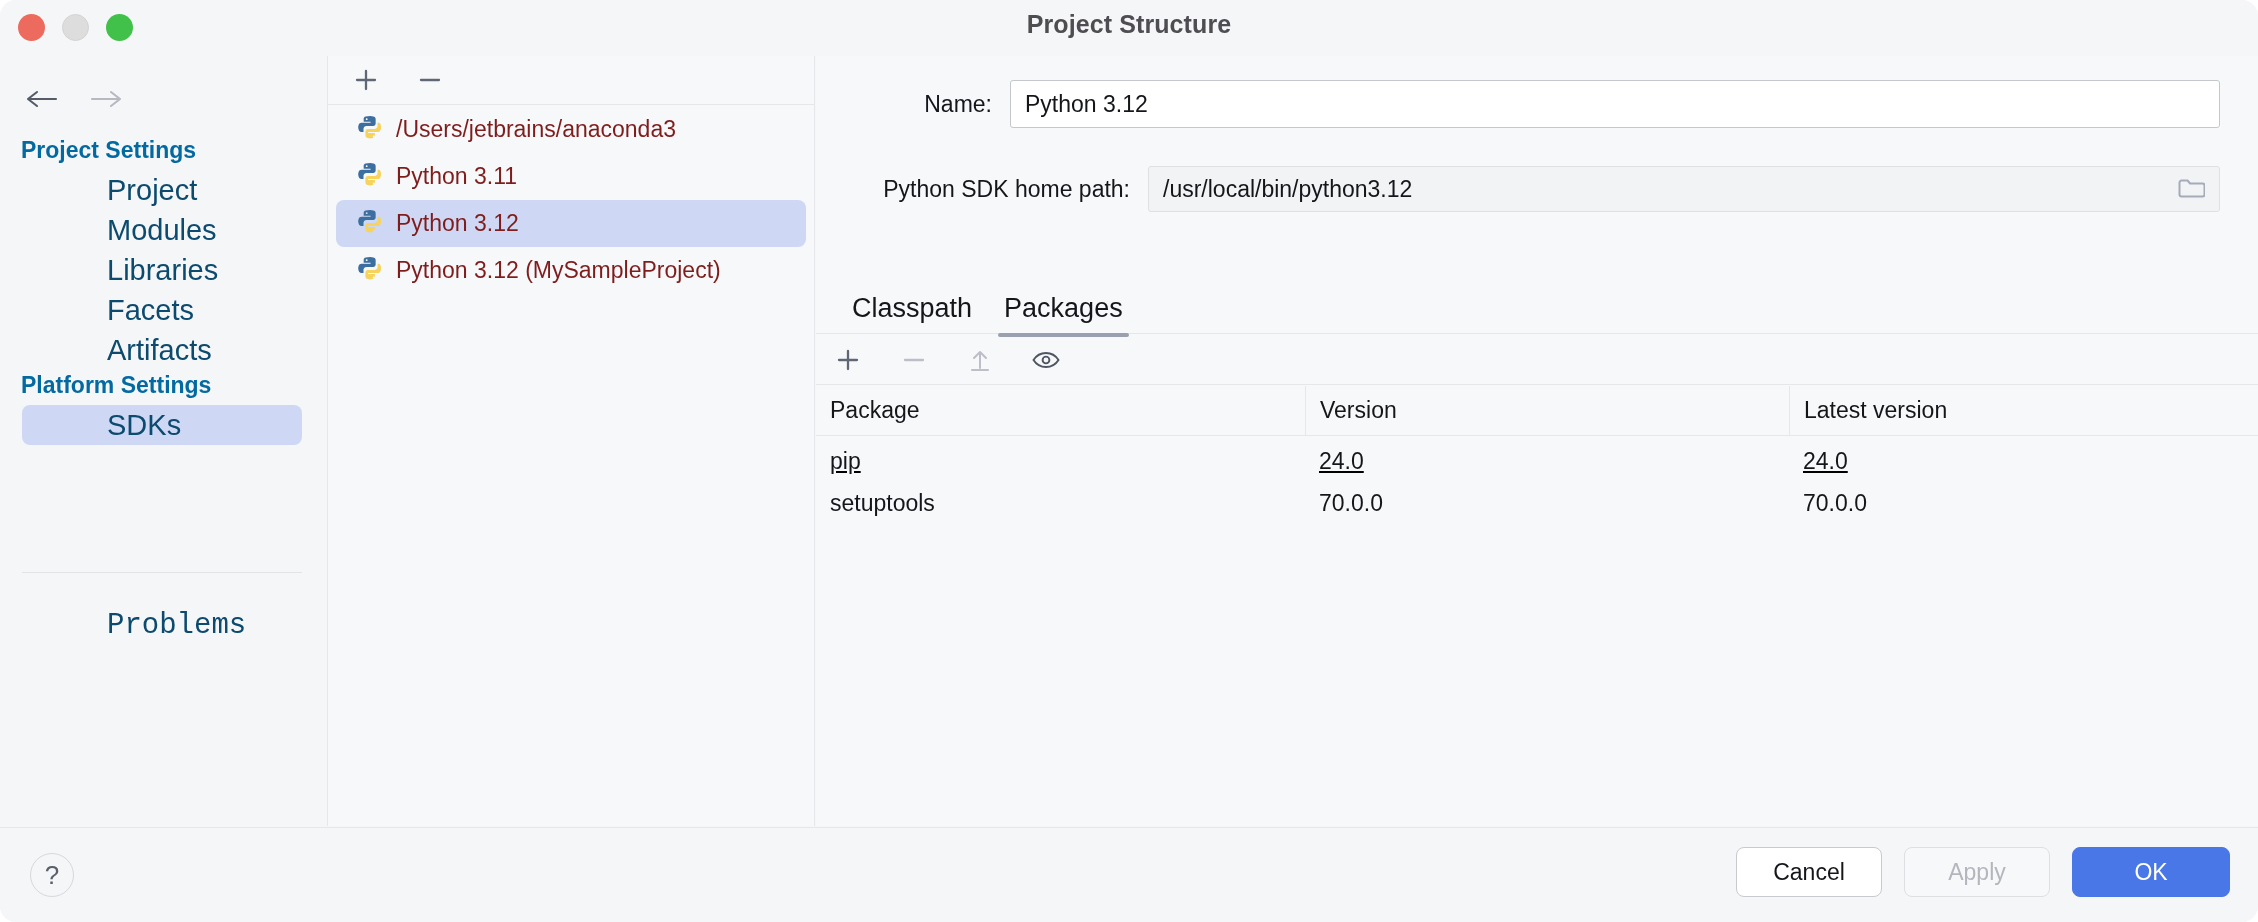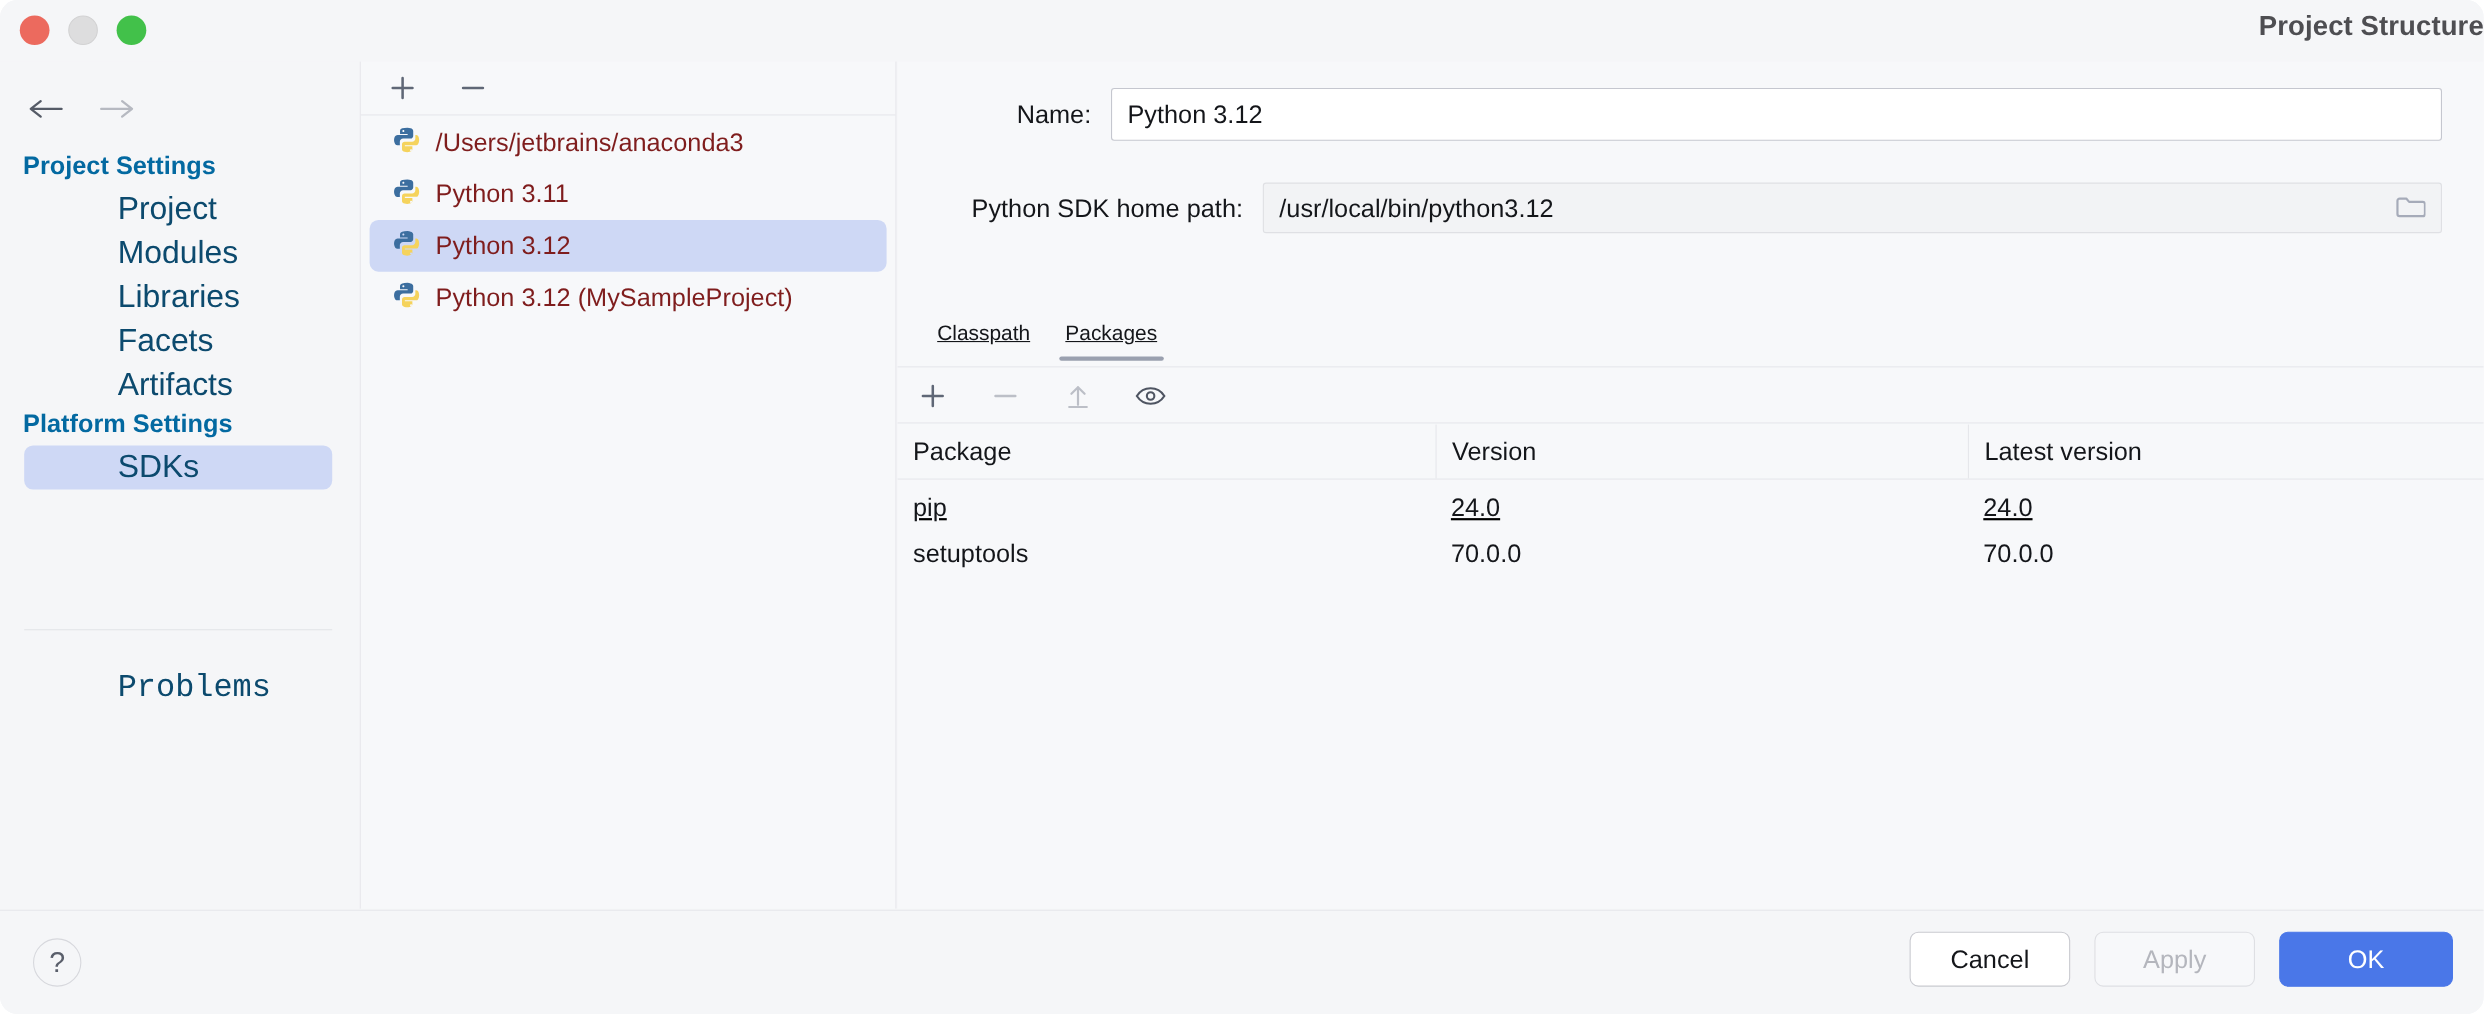--- a/index.html
+++ b/index.html
@@ -40,21 +40,21 @@
     border-radius: 50%;
     box-sizing: border-box;
   }
   .light.red { background: #EC6A5E; }
   .light.amber { background: #DDDDDE; border: 1px solid #D2D2D3; }
   .light.green { background: #42C14A; }
   .title-text {
     position: absolute;
     left: 0; top: 10px;
     width: 2258px;
-    text-align: right;
+    text-align: center;
     font-size: 25px;
     font-weight: bold;
     color: #4E4E52;
     letter-spacing: 0.1px;
   }
 
   
   .nav-col {
     position: absolute;
     left: 0; top: 56px;
@@ -223,24 +223,23 @@
     width: 1442px;
     height: 46px;
     display: flex;
     align-items: flex-start;
     padding-left: 20px;
     box-sizing: border-box;
     border-bottom: 1px solid #E6E7EB;
   }
   .tab {
     position: relative;
-    font-size: 19px;
+    font-size: 27px;
     color: #14161A;
     padding: 5px 16px 13px 16px;
-    text-decoration: underline;
   }
   .tab .underline {
     position: absolute;
     left: 10px; right: 10px;
     bottom: 0;
     height: 4px;
     border-radius: 2px;
     background: #9AA0AF;
   }
 

